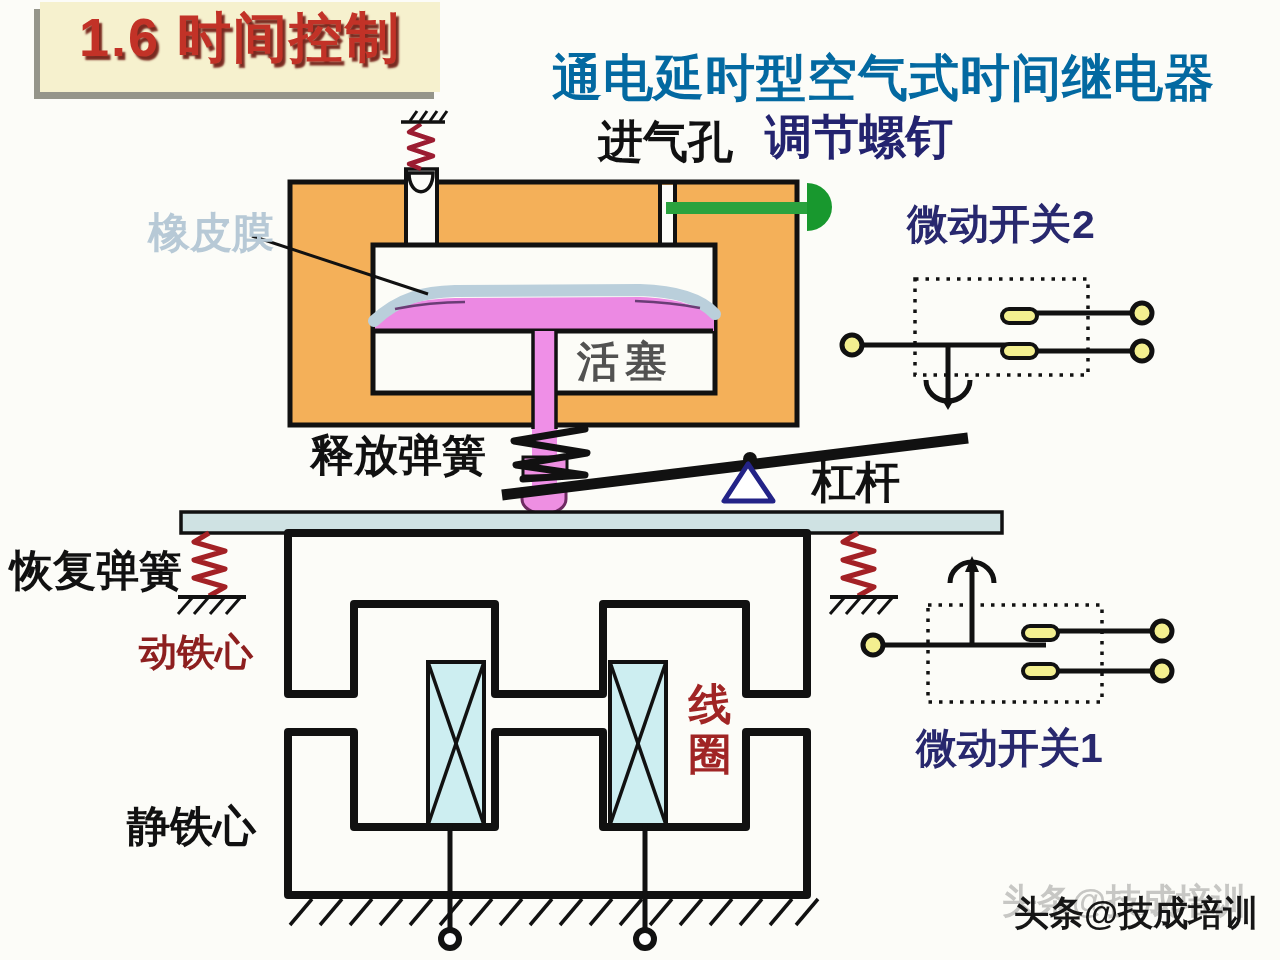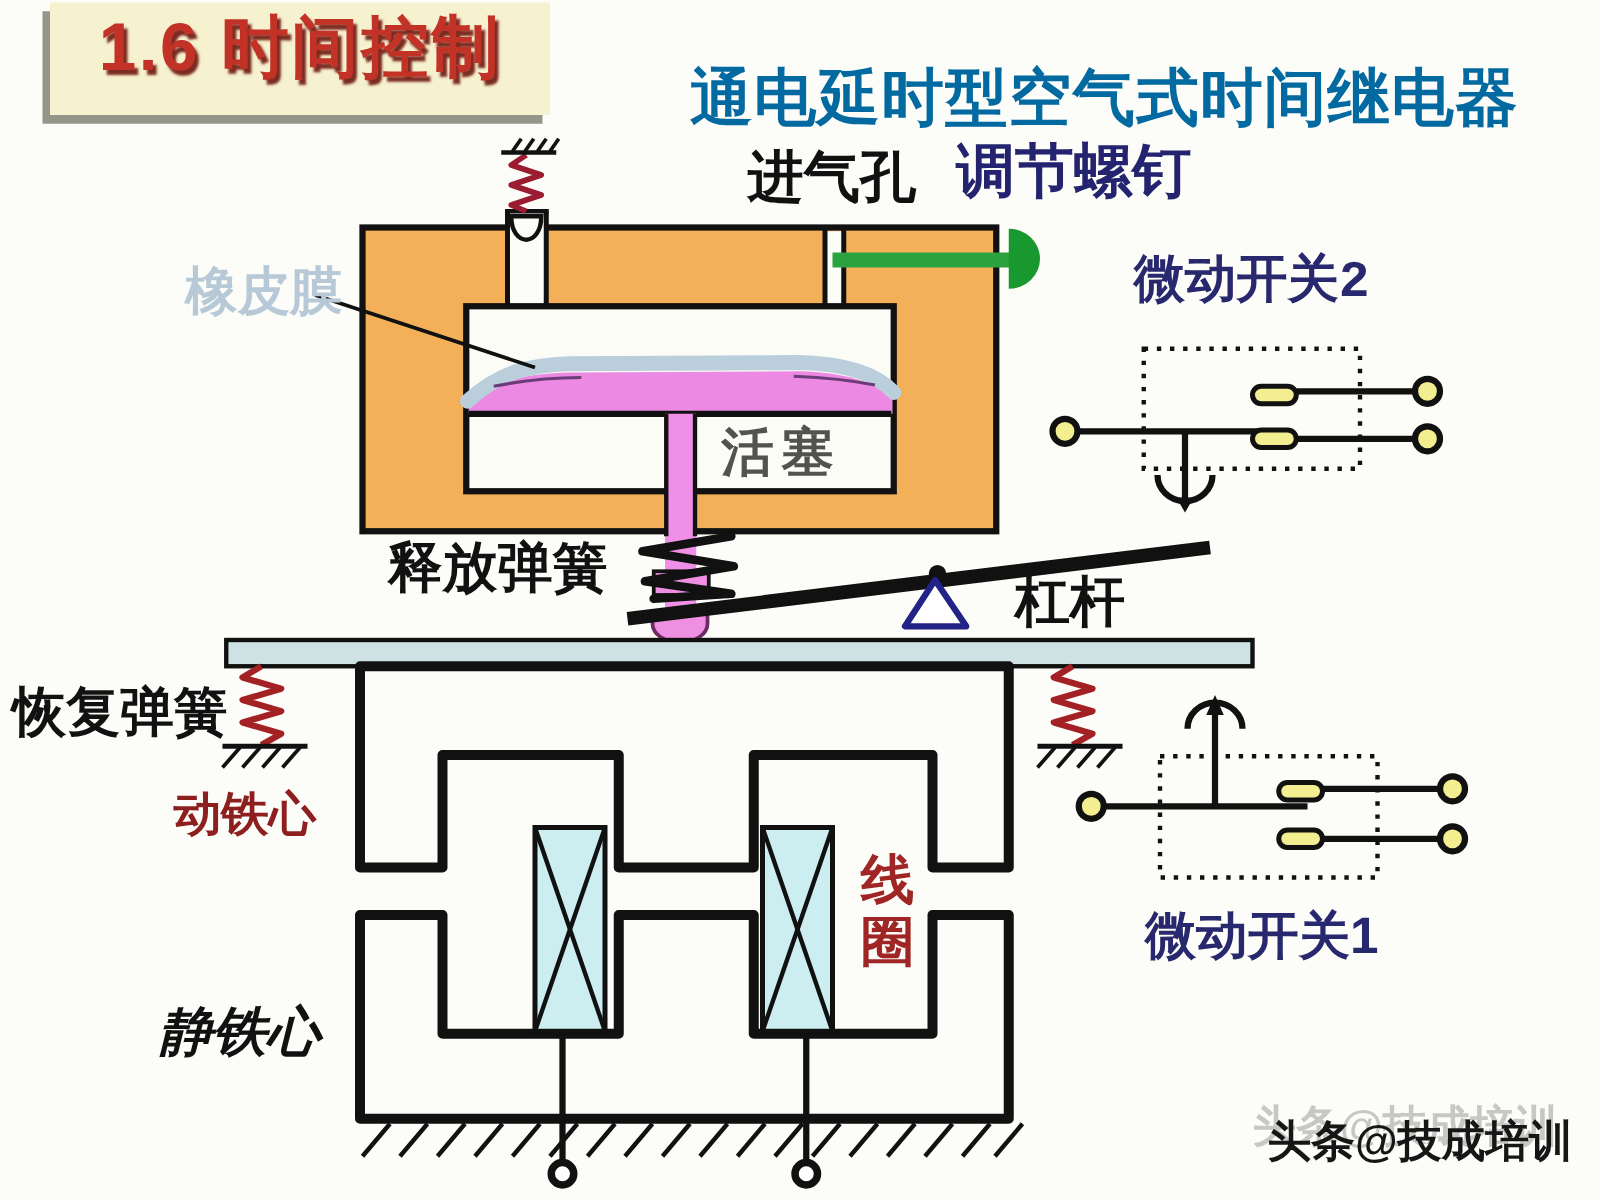--- a/index.html
+++ b/index.html
@@ -13,21 +13,21 @@
   #heading{left:552px;top:52px;font-size:50px;color:#0369a1;letter-spacing:1px;}
   #lbl-air-outlet{left:252px;top:119px;font-size:45px;}
   #lbl-air-inlet{left:598px;top:118px;font-size:45px;}
   #lbl-adjust-screw{left:765px;top:112px;font-size:47px;color:#23236f;}
   #lbl-membrane{left:107px;top:211px;font-size:42px;color:#b7c9d6;font-weight:600;margin-left:41px;}
   #lbl-piston{left:577px;top:340px;font-size:42px;color:#404040;letter-spacing:6px;opacity:.9;}
   #lbl-release-spring{left:310px;top:432px;font-size:44px;}
   #lbl-lever{left:812px;top:459px;font-size:44px;}
   #lbl-return-spring{left:10px;top:548px;font-size:43px;}
   #lbl-moving-core{left:139px;top:633px;font-size:38px;color:#8d1f1f;}
-  #lbl-static-core{left:127px;top:804px;font-size:43px;font-style:italic;}
+  #lbl-static-core{left:127px;top:804px;font-size:43px;}
   #lbl-coil{left:686px;top:680px;font-size:43px;color:#a02525;text-align:center;width:48px;white-space:normal;line-height:1.16;}
   #lbl-ms2{left:907px;top:206px;font-size:41px;color:#28286e;font-family:Liberation Mono, monospace;}
   #lbl-ms1{left:916px;top:727px;font-size:41px;color:#28286e;}
   #watermark{position:absolute;left:1014px;top:890px;font-size:35px;font-weight:800;color:#161616;}
   #watermark .ghost{position:absolute;left:-12px;top:-12px;color:rgba(60,60,60,.28);}
   #watermark .main{position:relative;}
 </style>
 </head>
 <body>
 

